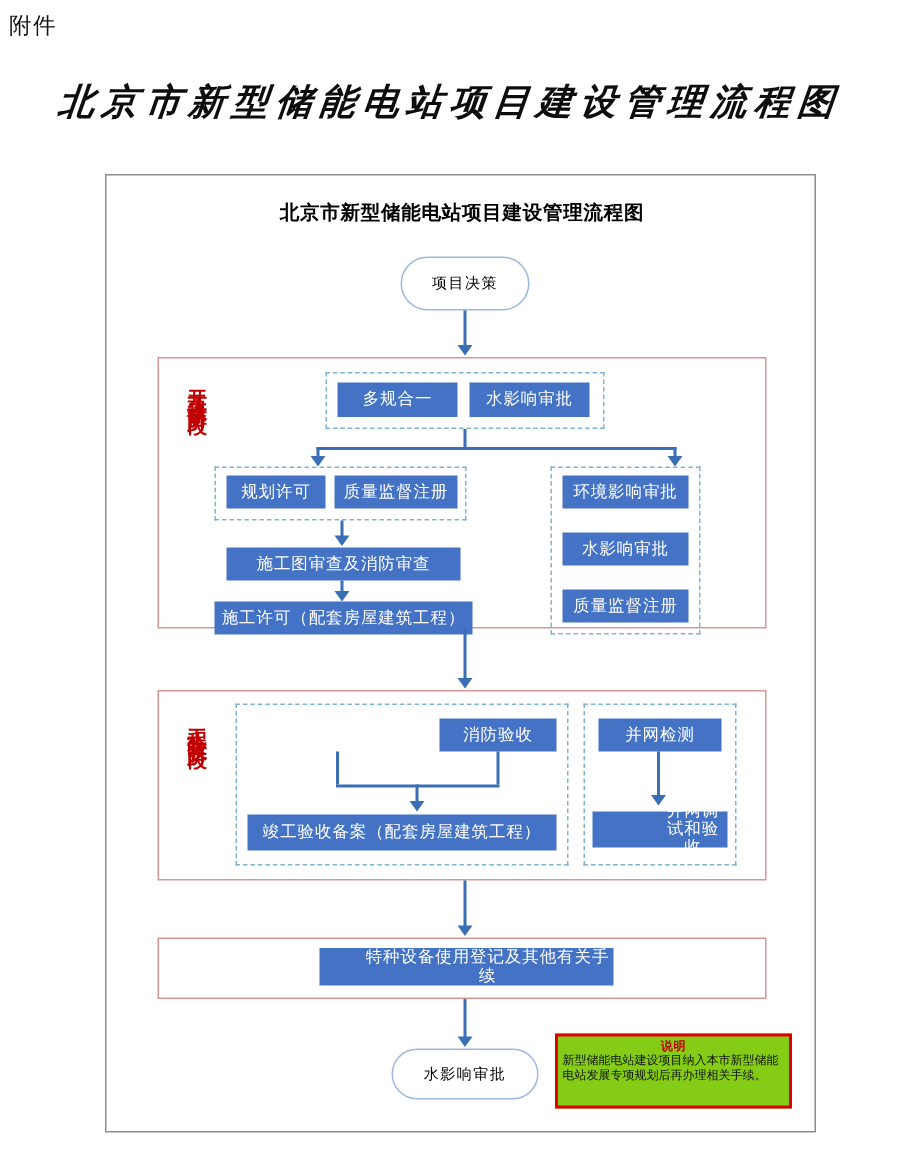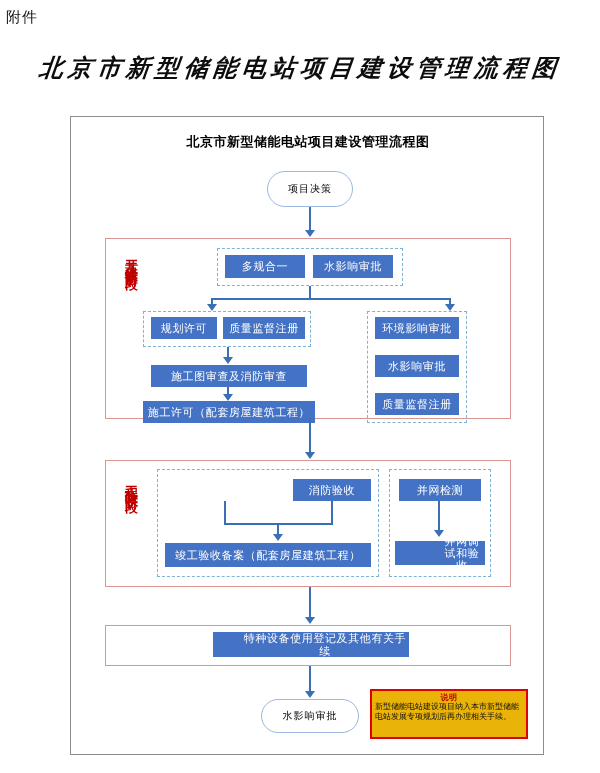--- a/index.html
+++ b/index.html
@@ -140,21 +140,21 @@
     border-left: 5px solid transparent;
     border-right: 5px solid transparent;
     border-top: 7px solid #3a6eb5;
   }
 
   
   .note-box {
     position: absolute;
     border: 2px solid #e00000;
     box-sizing: border-box;
-    background: #eab308;
+    background: #84cc16;
     padding: 2px 3px 3px 3px;
   }
   .note-title {
     text-align: center;
     color: #c00000;
     font-weight: 700;
     font-size: 8px;
     line-height: 1.15;
     letter-spacing: 0.5px;
   }

